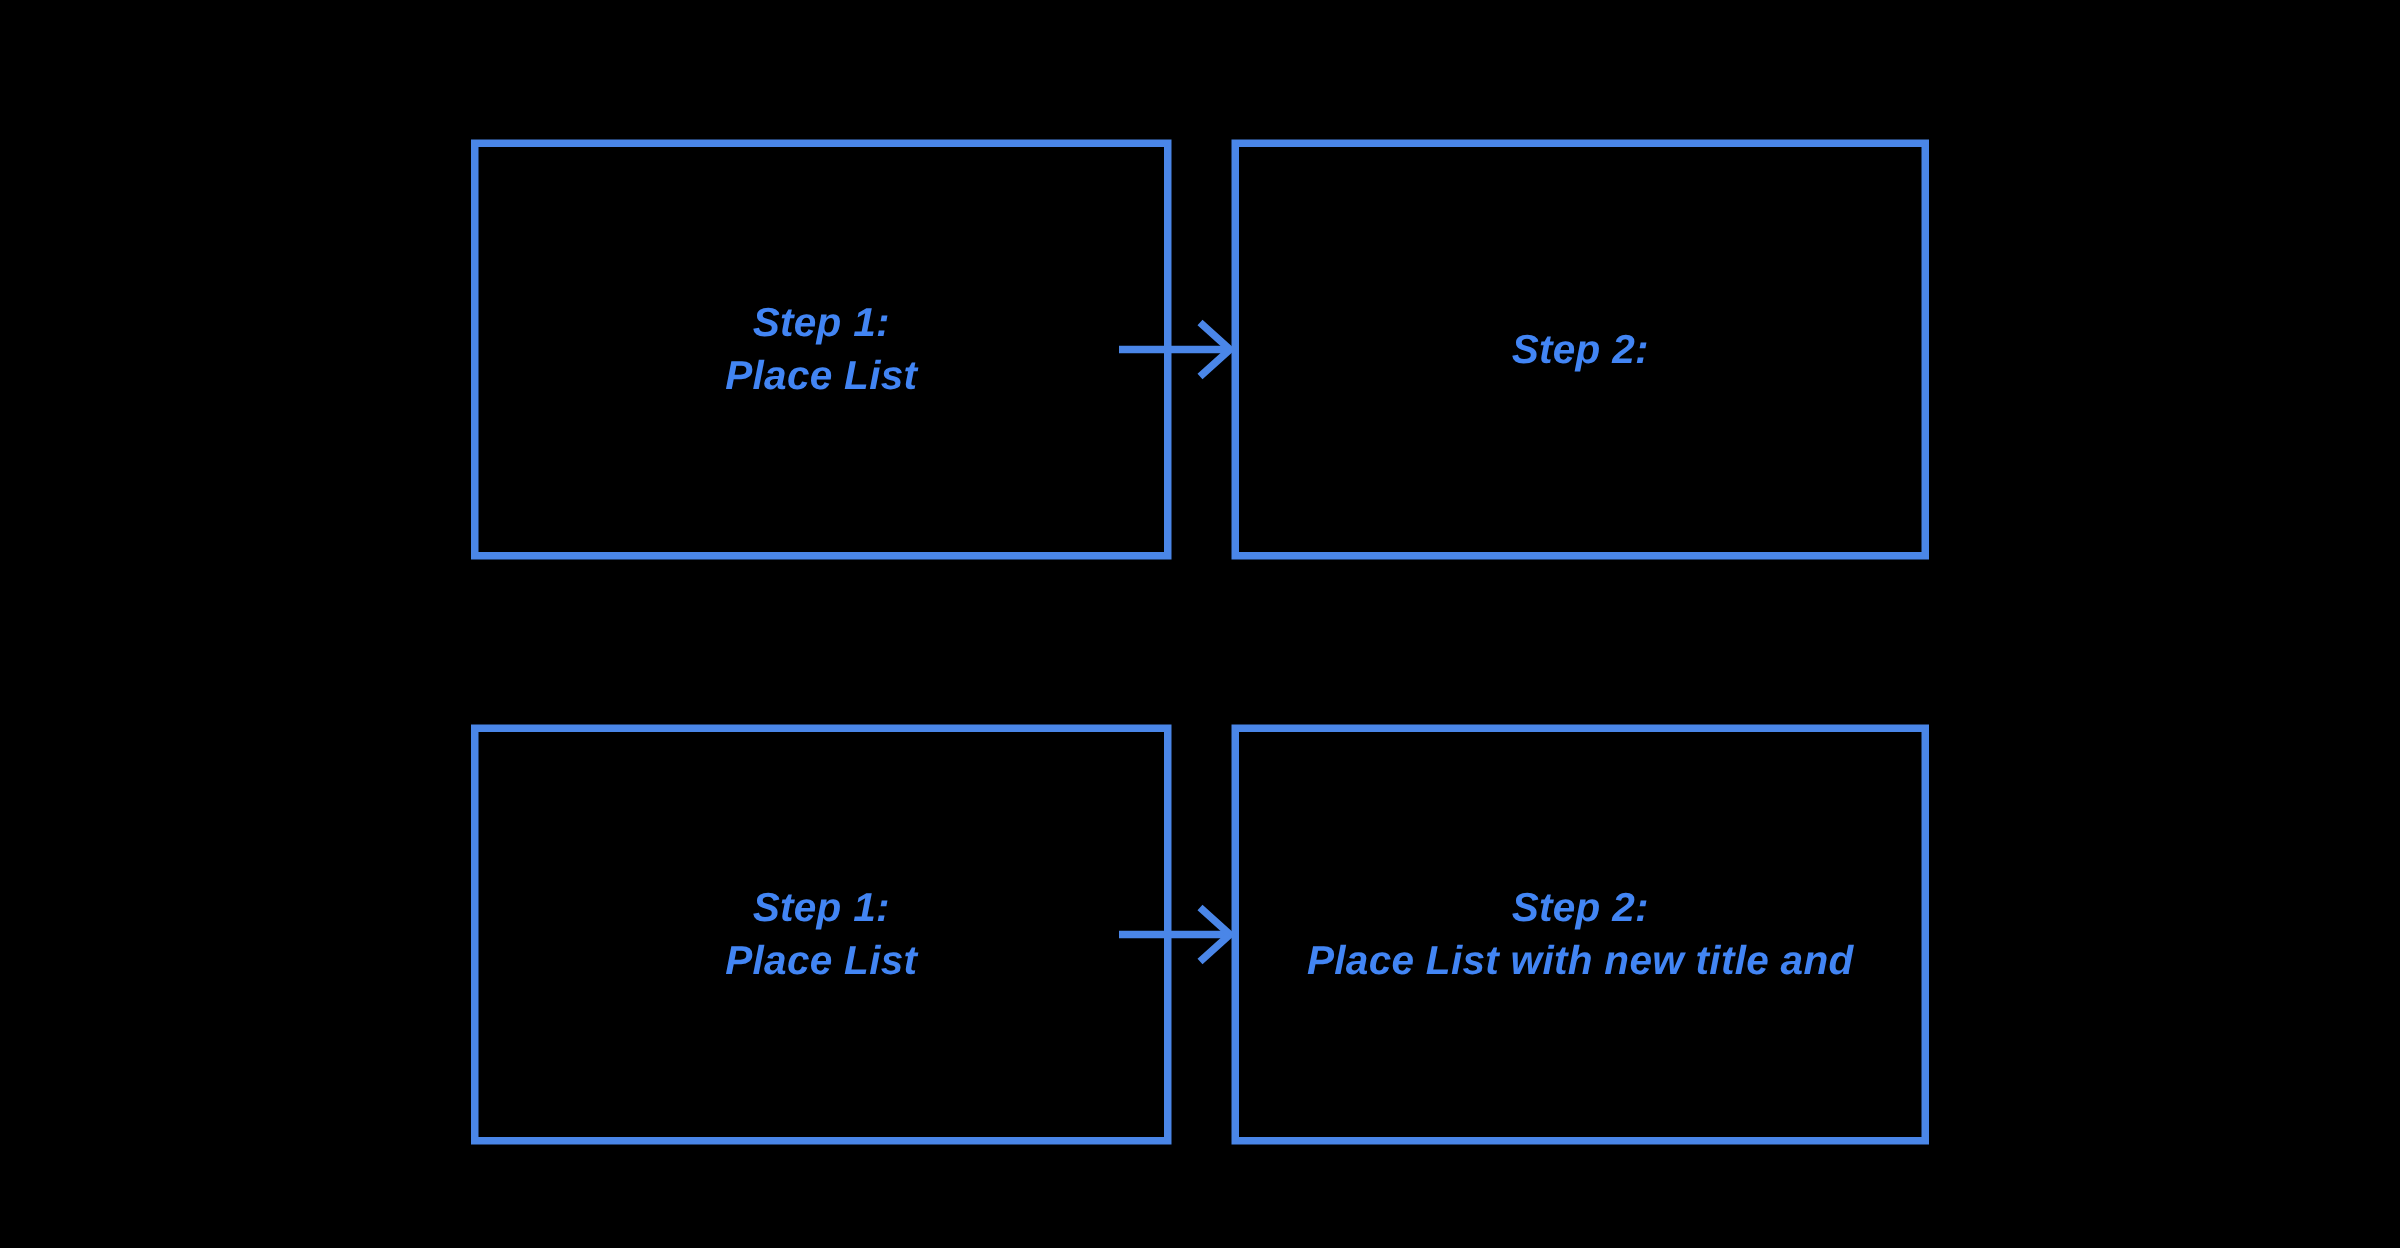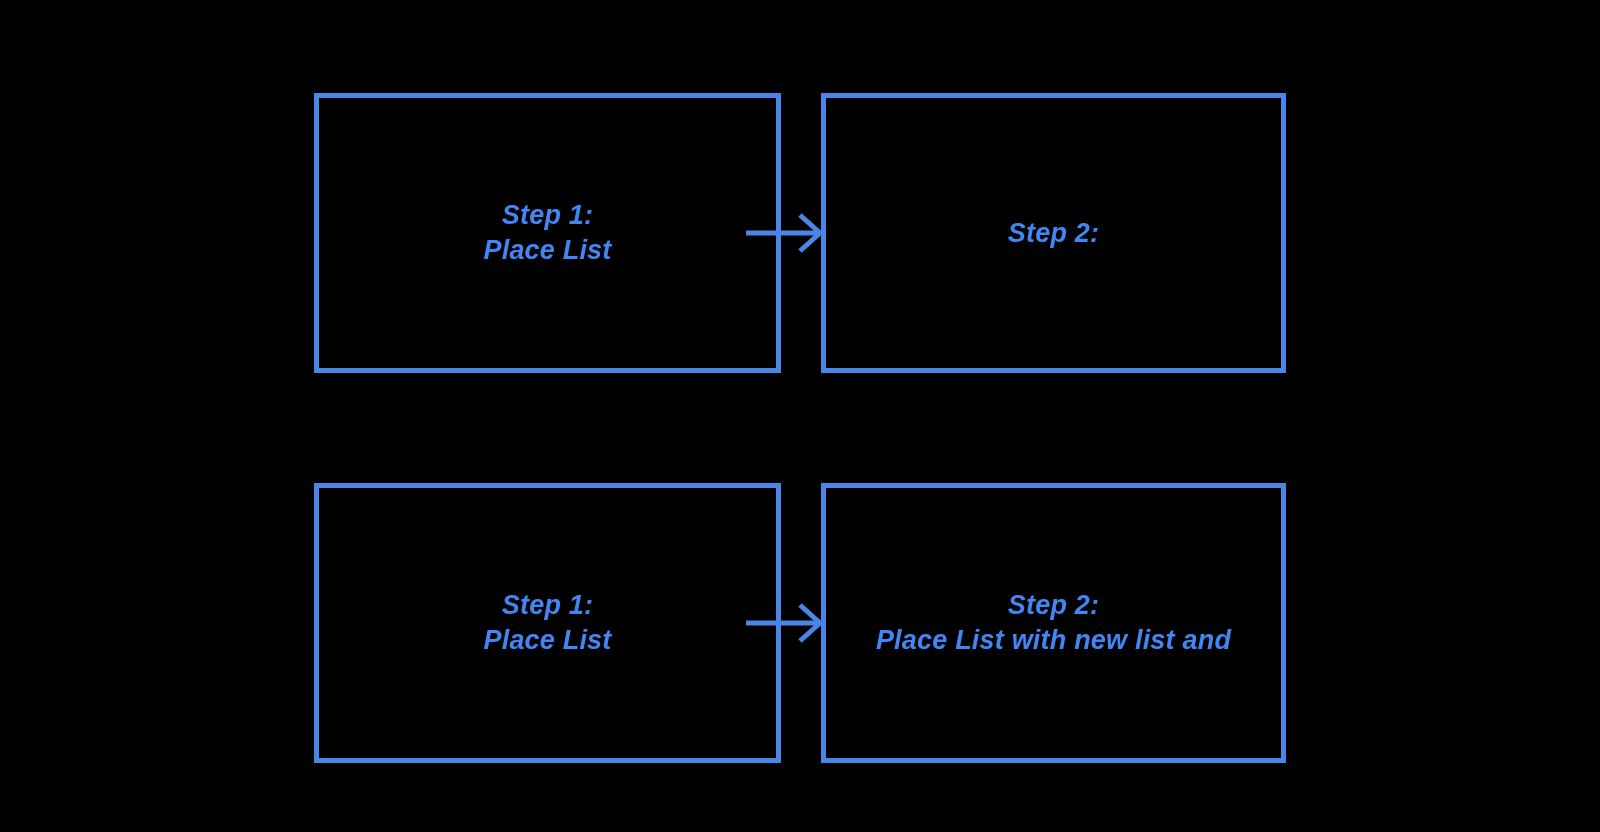--- a/index.html
+++ b/index.html
@@ -78,17 +78,17 @@
   </div>
 
   <svg class="arrow arrow-2" width="76" height="44" viewBox="0 0 76 44" aria-hidden="true">
     <line x1="0" y1="22" x2="73" y2="22"></line>
     <polyline points="54,4 74,22 54,40"></polyline>
   </svg>
 
   <div class="flow-box box-r2c2">
     <div class="box-text">
       <div>Step 2:</div>
-      <div>Place List with new list and</div>
+      <div>Place List with new title and</div>
     </div>
   </div>
 
 </div>
 
 </body></html>

